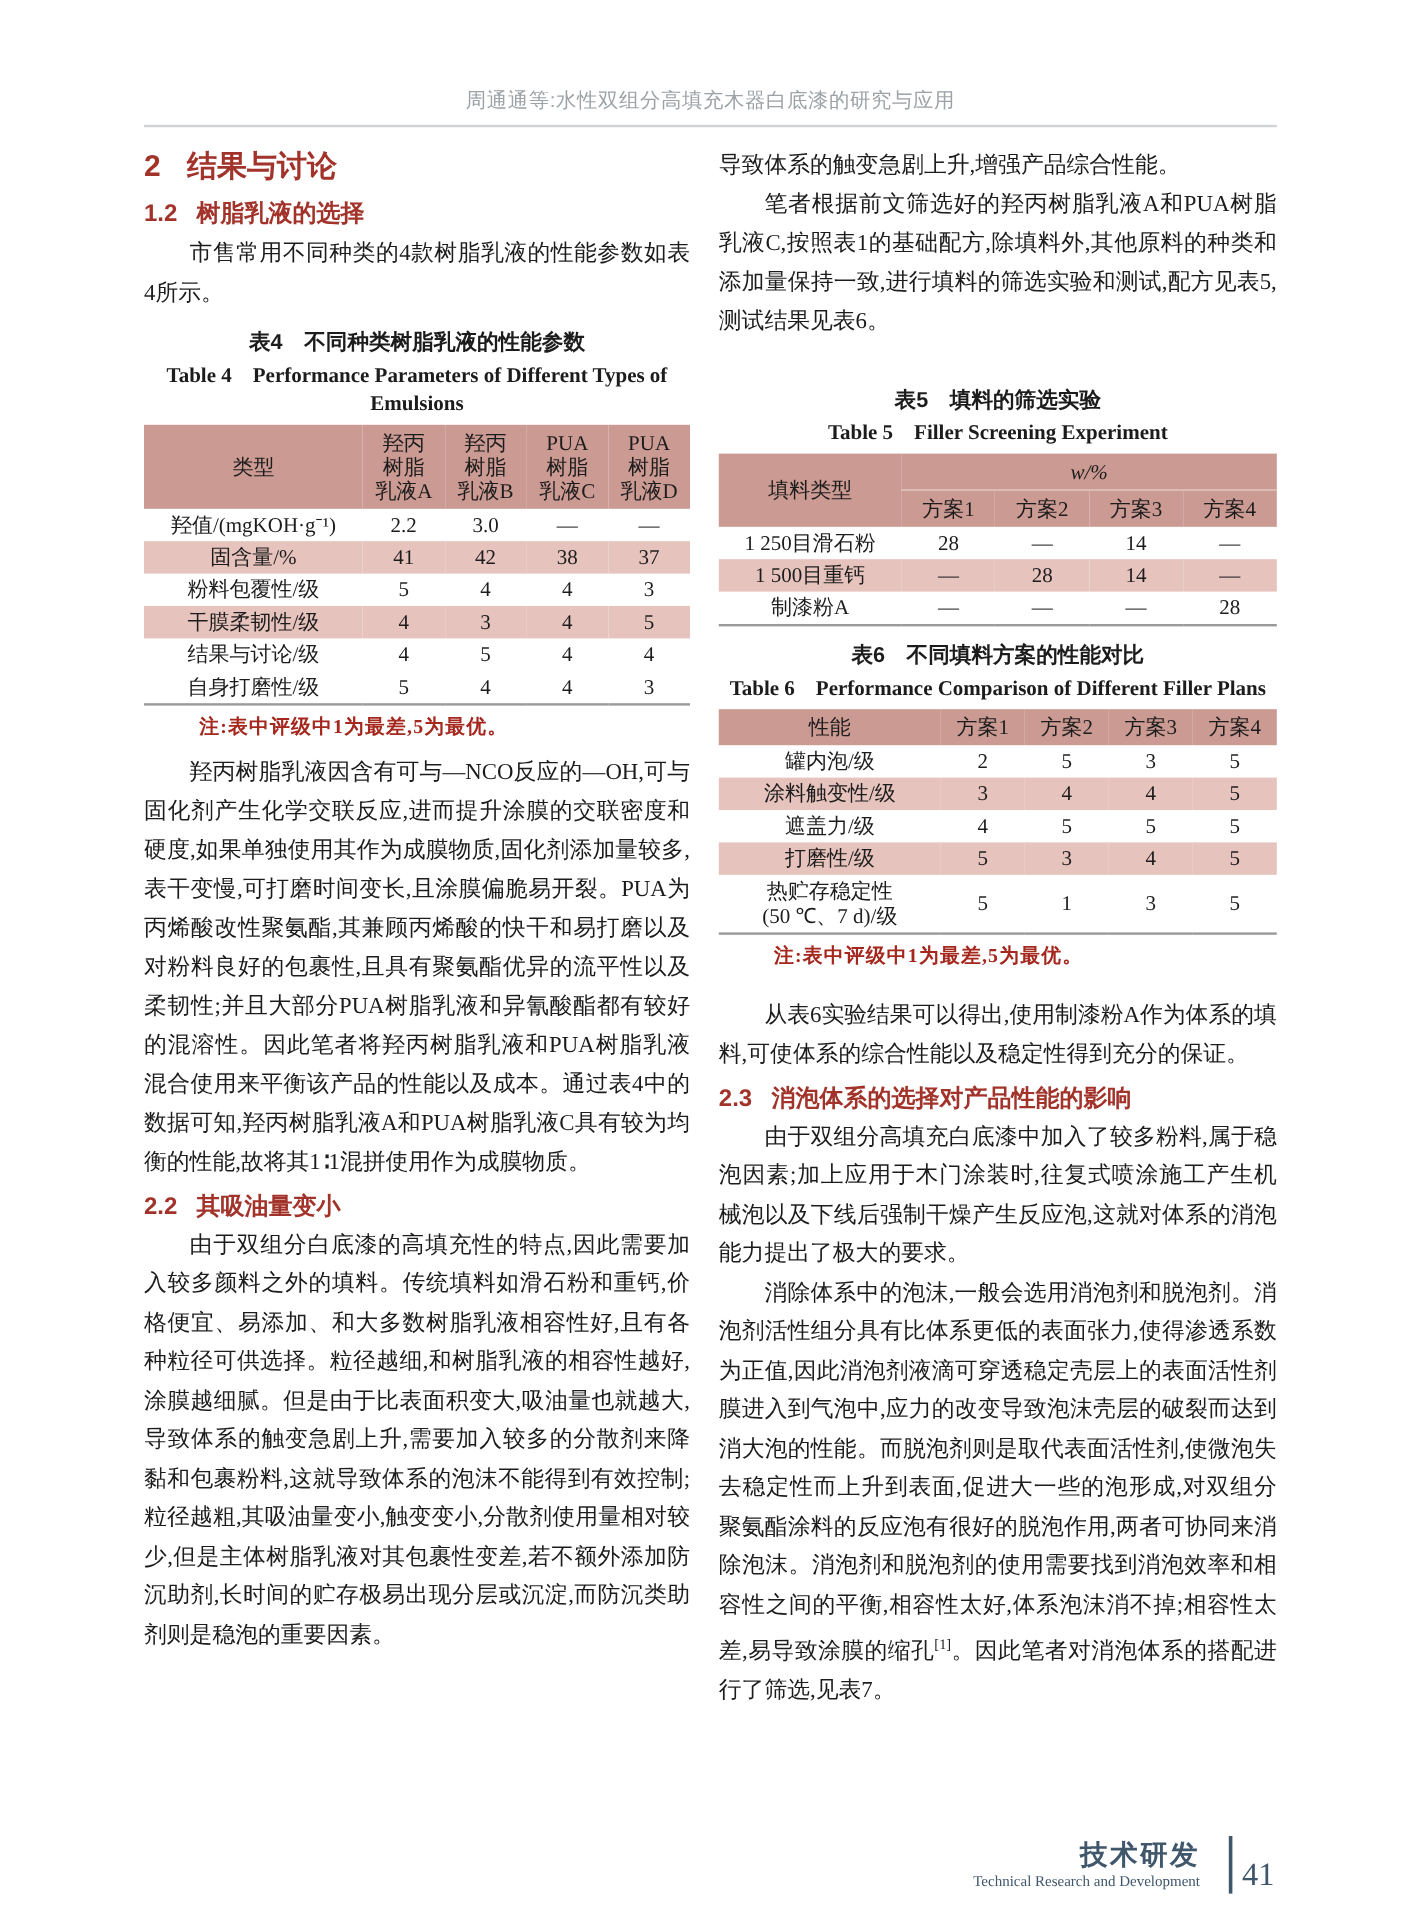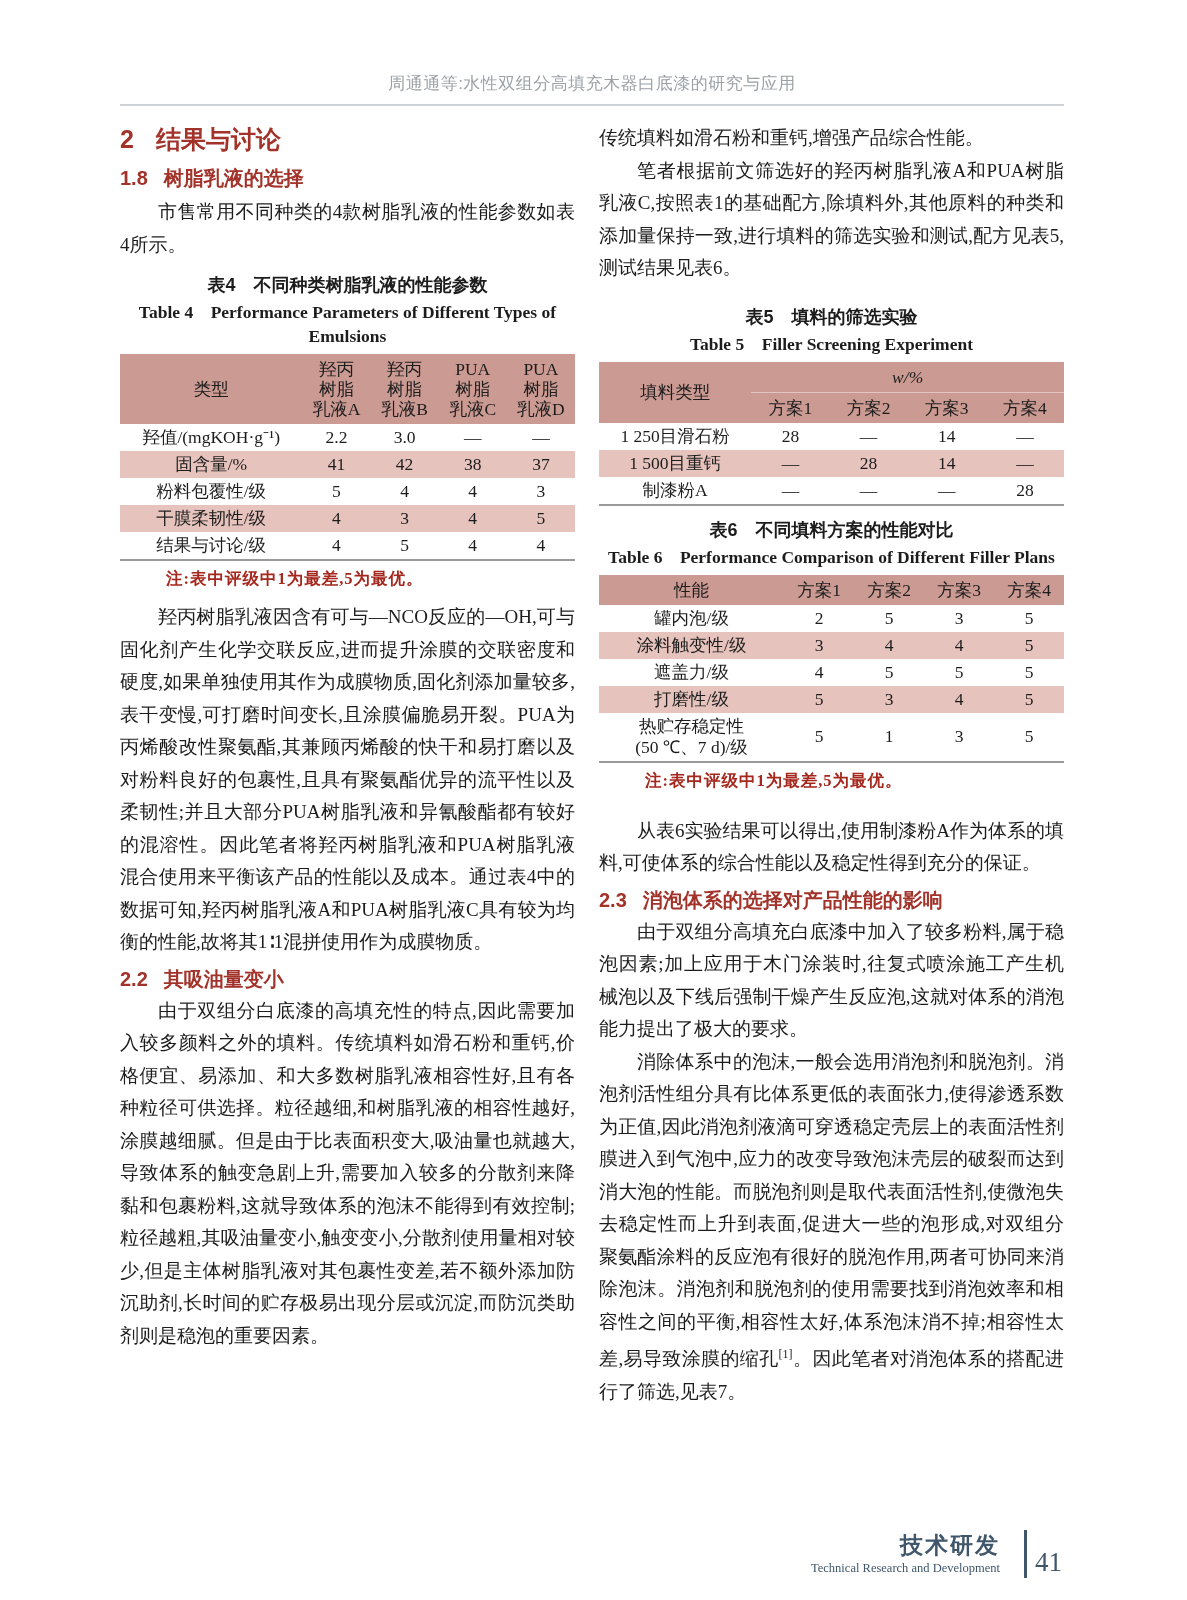--- a/index.html
+++ b/index.html
@@ -61,21 +61,21 @@
   td.lbl { text-align:left; padding-left:8px; }
   .multiline { white-space:pre-line; }
   th.unit {
     font-style:italic; font-family:"Liberation Serif", serif;
     border-bottom:1px solid #e3c6bf; padding:4px 2px;
   }
   .tnote {
     color:#a5281e; font-weight:bold; font-size:16.5px;
     margin:7px 0 0 46px; letter-spacing:1px; line-height:21px;
   }
-  .gap-md { margin-top:20px; }
+  .gap-md { margin-top:36px; }
 
   .footer {
     position:absolute; right:125px; bottom:22px; display:flex;
     align-items:center; color:#3f566b;
   }
   .footer-left { text-align:right; padding-right:24px; }
   .footer-cn {
     font-family:"Liberation Sans", sans-serif; font-size:23px;
     font-weight:bold; letter-spacing:2px; line-height:26px;
   }
@@ -93,21 +93,21 @@
   <div class="running-head">周通通等:水性双组分高填充木器白底漆的研究与应用</div>
   <div class="head-rule"></div>
 
   <div class="cols">
 
     <div class="col-left">
       <h1 class="sec">
         <span class="num">2</span><span>结果与讨论</span>
       </h1>
       <h2 class="subsec">
-        <span class="num">1.8</span><span>树脂乳液的选择</span>
+        <span class="num">1.2</span><span>树脂乳液的选择</span>
       </h2>
       <p class="body indent">市售常用不同种类的4款树脂乳液的性能参数如表4所示。</p>
 
       <div class="caption caption-cn">表4　不同种类树脂乳液的性能参数</div>
       <div class="caption caption-en">Table 4　Performance Parameters of Different Types of Emulsions</div>
 
       <table class="ptable">
         <colgroup>
             <col style="width:182px">
             <col style="width:68px">
@@ -161,34 +161,41 @@
             <td>4</td>
             <td>5</td>
           </tr>
           <tr>
             <td class="lbl">结果与讨论/级</td>
             <td>4</td>
             <td>5</td>
             <td>4</td>
             <td>4</td>
           </tr>
+          <tr>
+            <td class="lbl">自身打磨性/级</td>
+            <td>5</td>
+            <td>4</td>
+            <td>4</td>
+            <td>3</td>
+          </tr>
         </tbody>
       </table>
       <div class="tnote">注:表中评级中1为最差,5为最优。</div>
 
       <p class="body indent" style="margin-top:12px">羟丙树脂乳液因含有可与—NCO反应的—OH,可与固化剂产生化学交联反应,进而提升涂膜的交联密度和硬度,如果单独使用其作为成膜物质,固化剂添加量较多,表干变慢,可打磨时间变长,且涂膜偏脆易开裂。PUA为丙烯酸改性聚氨酯,其兼顾丙烯酸的快干和易打磨以及对粉料良好的包裹性,且具有聚氨酯优异的流平性以及柔韧性;并且大部分PUA树脂乳液和异氰酸酯都有较好的混溶性。因此笔者将羟丙树脂乳液和PUA树脂乳液混合使用来平衡该产品的性能以及成本。通过表4中的数据可知,羟丙树脂乳液A和PUA树脂乳液C具有较为均衡的性能,故将其1∶1混拼使用作为成膜物质。</p>
 
       <h2 class="subsec" style="margin-top:8px">
         <span class="num">2.2</span><span>其吸油量变小</span>
       </h2>
       <p class="body indent" style="margin-top:4px">由于双组分白底漆的高填充性的特点,因此需要加入较多颜料之外的填料。传统填料如滑石粉和重钙,价格便宜、易添加、和大多数树脂乳液相容性好,且有各种粒径可供选择。粒径越细,和树脂乳液的相容性越好,涂膜越细腻。但是由于比表面积变大,吸油量也就越大,导致体系的触变急剧上升,需要加入较多的分散剂来降黏和包裹粉料,这就导致体系的泡沫不能得到有效控制;粒径越粗,其吸油量变小,触变变小,分散剂使用量相对较少,但是主体树脂乳液对其包裹性变差,若不额外添加防沉助剂,长时间的贮存极易出现分层或沉淀,而防沉类助剂则是稳泡的重要因素。</p>
     </div>
 
     <div class="col-right">
-      <p class="body noindent" style="margin-top:2px">传统填料如滑石粉和重钙,增强产品综合性能。</p>
+      <p class="body noindent" style="margin-top:2px">导致体系的触变急剧上升,增强产品综合性能。</p>
       <p class="body indent" style="margin-top:0">笔者根据前文筛选好的羟丙树脂乳液A和PUA树脂乳液C,按照表1的基础配方,除填料外,其他原料的种类和添加量保持一致,进行填料的筛选实验和测试,配方见表5,测试结果见表6。</p>
 
       <div class="caption caption-cn gap-md">表5　填料的筛选实验</div>
       <div class="caption caption-en">Table 5　Filler Screening Experiment</div>
 
       <table class="ptable">
         <colgroup>
             <col style="width:152px">
             <col style="width:78px">
             <col style="width:78px">

